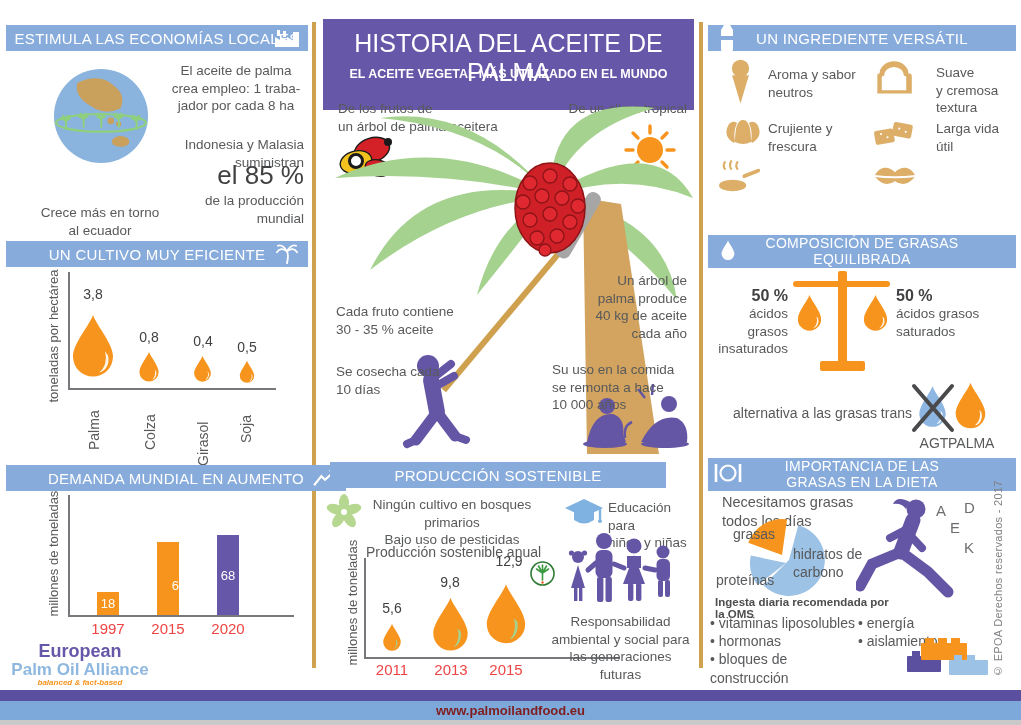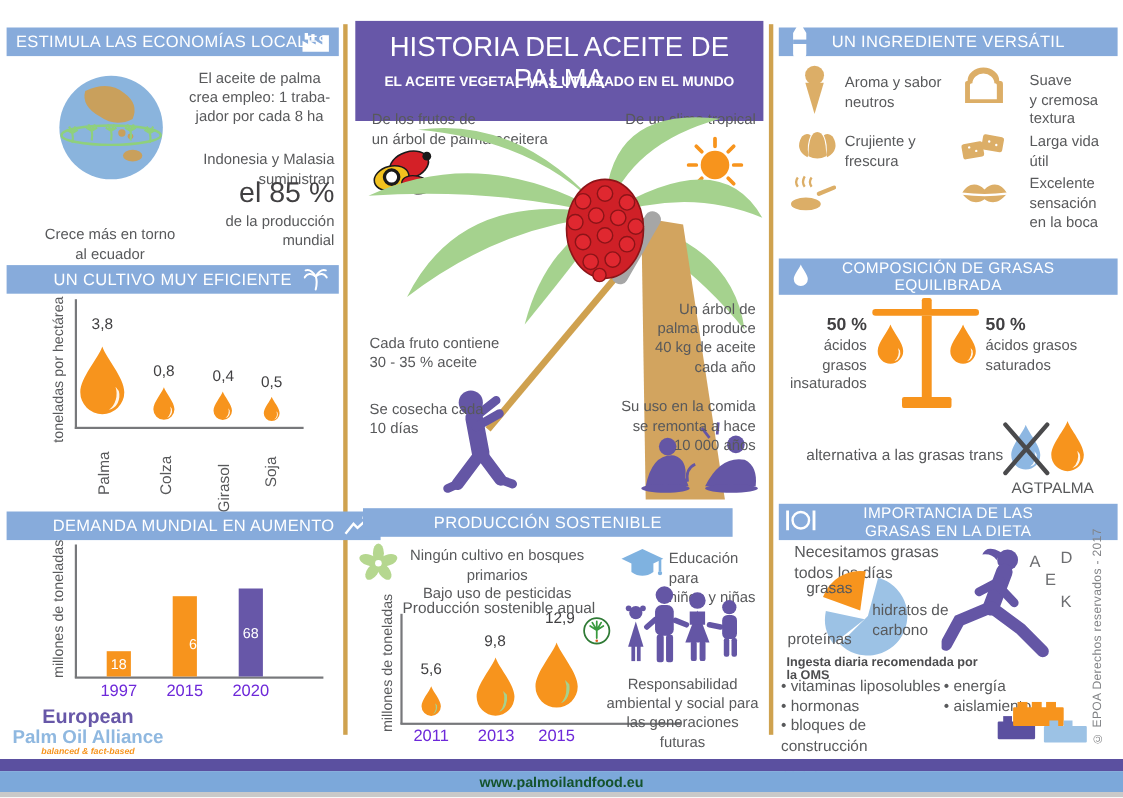--- a/index.html
+++ b/index.html
@@ -11,21 +11,21 @@
   .hdr2{font-size:14px;line-height:1.12;text-align:center;}
   .pre{white-space:pre-line;}
   .txt{font-size:13.5px;line-height:1.3;color:#58595b;}
   .big{font-size:26px;color:#414042;}
   .bold{font-weight:bold;color:#414042;}
   .rot{transform:rotate(-90deg);transform-origin:center;font-size:13px;color:#58595b;text-align:center;white-space:nowrap;}
   .vcat{position:absolute;transform:rotate(-90deg);transform-origin:0 0;font-size:14px;color:#58595b;white-space:nowrap;}
   .axisv{position:absolute;width:2px;background:#77787b;}
   .axish{position:absolute;height:2px;background:#77787b;}
   .val{position:absolute;font-size:14px;color:#414042;text-align:center;}
-  .yr{position:absolute;font-size:15px;color:#6d28d9;text-align:center;}
+  .yr{position:absolute;font-size:15px;color:#ef4444;text-align:center;}
   .divider{position:absolute;width:4px;background:#cfa24f;}
   .barlbl{position:absolute;color:#fff;font-size:13px;text-align:center;}
 </style>
 </head>
 <body>
 
 <div id="root">
 
   <div class="divider" style="left:312px;top:22px;height:646px"></div>
   <div class="divider" style="left:699px;top:22px;height:646px"></div>
@@ -216,21 +216,21 @@
   </svg>
 
   <div class="abs txt pre" style="left:336px;top:303px;width:130px">Cada fruto contiene
 30 - 35 % aceite</div>
   <div class="abs txt pre" style="left:336px;top:363px;width:120px">Se cosecha cada
 10 días</div>
   <div class="abs txt pre" style="left:574px;top:272px;width:113px;text-align:right">Un árbol de
 palma produce
 40 kg de aceite
 cada año</div>
-  <div class="abs txt pre" style="left:552px;top:361px;width:135px;text-align:right">Su uso en la comida
+  <div class="abs txt pre" style="left:552px;top:361px;width:135px;text-align:left">Su uso en la comida
 se remonta a hace
 10 000 años</div>
 
   <div class="hdr" style="left:330px;top:462px;width:336px;height:26px">
     <span>PRODUCCIÓN SOSTENIBLE</span>
   </div>
   <svg class="abs" style="left:326px;top:492px" width="36" height="40" viewBox="0 0 36 40">
     <g fill="#b5d78f">
       <ellipse cx="18" cy="11" rx="5" ry="9"></ellipse>
       <ellipse cx="18" cy="11" rx="5" ry="9" transform="rotate(72 18 20)"></ellipse>
@@ -357,23 +357,20 @@
     <g stroke="#dcae67" stroke-width="2" fill="none">
         <path d="M7 2q-3 4 0 8M13 1q-3 5 0 9M19 2q-3 4 0 8"></path>
       </g>
     <ellipse cx="14" cy="25" rx="13" ry="5.5" fill="#dcae67"></ellipse>
     <rect x="25" y="14" width="18" height="3.6" rx="2" fill="#dcae67" transform="rotate(-22 27 20)"></rect>
   </svg>
   <svg class="abs" style="left:872px;top:163px" width="46" height="26" viewBox="0 0 36 20">
     <path d="M2 10C6 2 13 2 18 7C23 2 30 2 34 10C28 18 22 17 18 14C14 17 8 18 2 10Z" fill="#dcae67"></path>
     <path d="M2 10Q18 12 34 10" stroke="#fff" stroke-width="1.6" fill="none"></path>
   </svg>
-  <div class="abs txt pre" style="left:936px;top:158px;width:80px">Excelente
-sensación
-en la boca</div>
 
   <div class="hdr hdr2 pre" style="left:708px;top:235px;width:308px;height:33px">
     <span class="pre">COMPOSICIÓN DE GRASAS
 EQUILIBRADA</span>
   </div>
   <svg class="abs" style="left:720px;top:238px" width="16" height="24" viewBox="0 0 100 126">
     <path d="M50 3C57 24 90 60 90 86a40 40 0 1 1-80 0C10 60 43 24 50 3Z" fill="#fff"></path>
   </svg>
 
   <div class="abs">
@@ -472,17 +469,17 @@
         <rect x="44" y="22" width="39" height="15" rx="1"></rect>
         <rect x="49" y="17" width="8" height="6"></rect>
         <rect x="62" y="17" width="8" height="6"></rect>
       </g>
   </svg>
 
   <div class="abs" style="left:992px;top:462px;height:215px;writing-mode:vertical-rl;transform:rotate(180deg);font-size:11px;color:#808285;letter-spacing:.3px">© EPOA Derechos reservados - 2017</div>
 
   <div class="abs" style="left:0;top:690px;width:1021px;height:11px;background:#5b50a0"></div>
   <div class="abs" style="left:0;top:701px;width:1021px;height:19px;background:#7ca8da">
-    <div style="width:100%;text-align:center;line-height:19px;color:#14532d;font-size:13px;font-weight:bold">www.palmoilandfood.eu</div>
+    <div style="width:100%;text-align:center;line-height:19px;color:#7f1d1d;font-size:13px;font-weight:bold">www.palmoilandfood.eu</div>
   </div>
   <div class="abs" style="left:0;top:720px;width:1021px;height:5px;background:#c9c9c9"></div>
 
 </div>
 
 </body></html>

